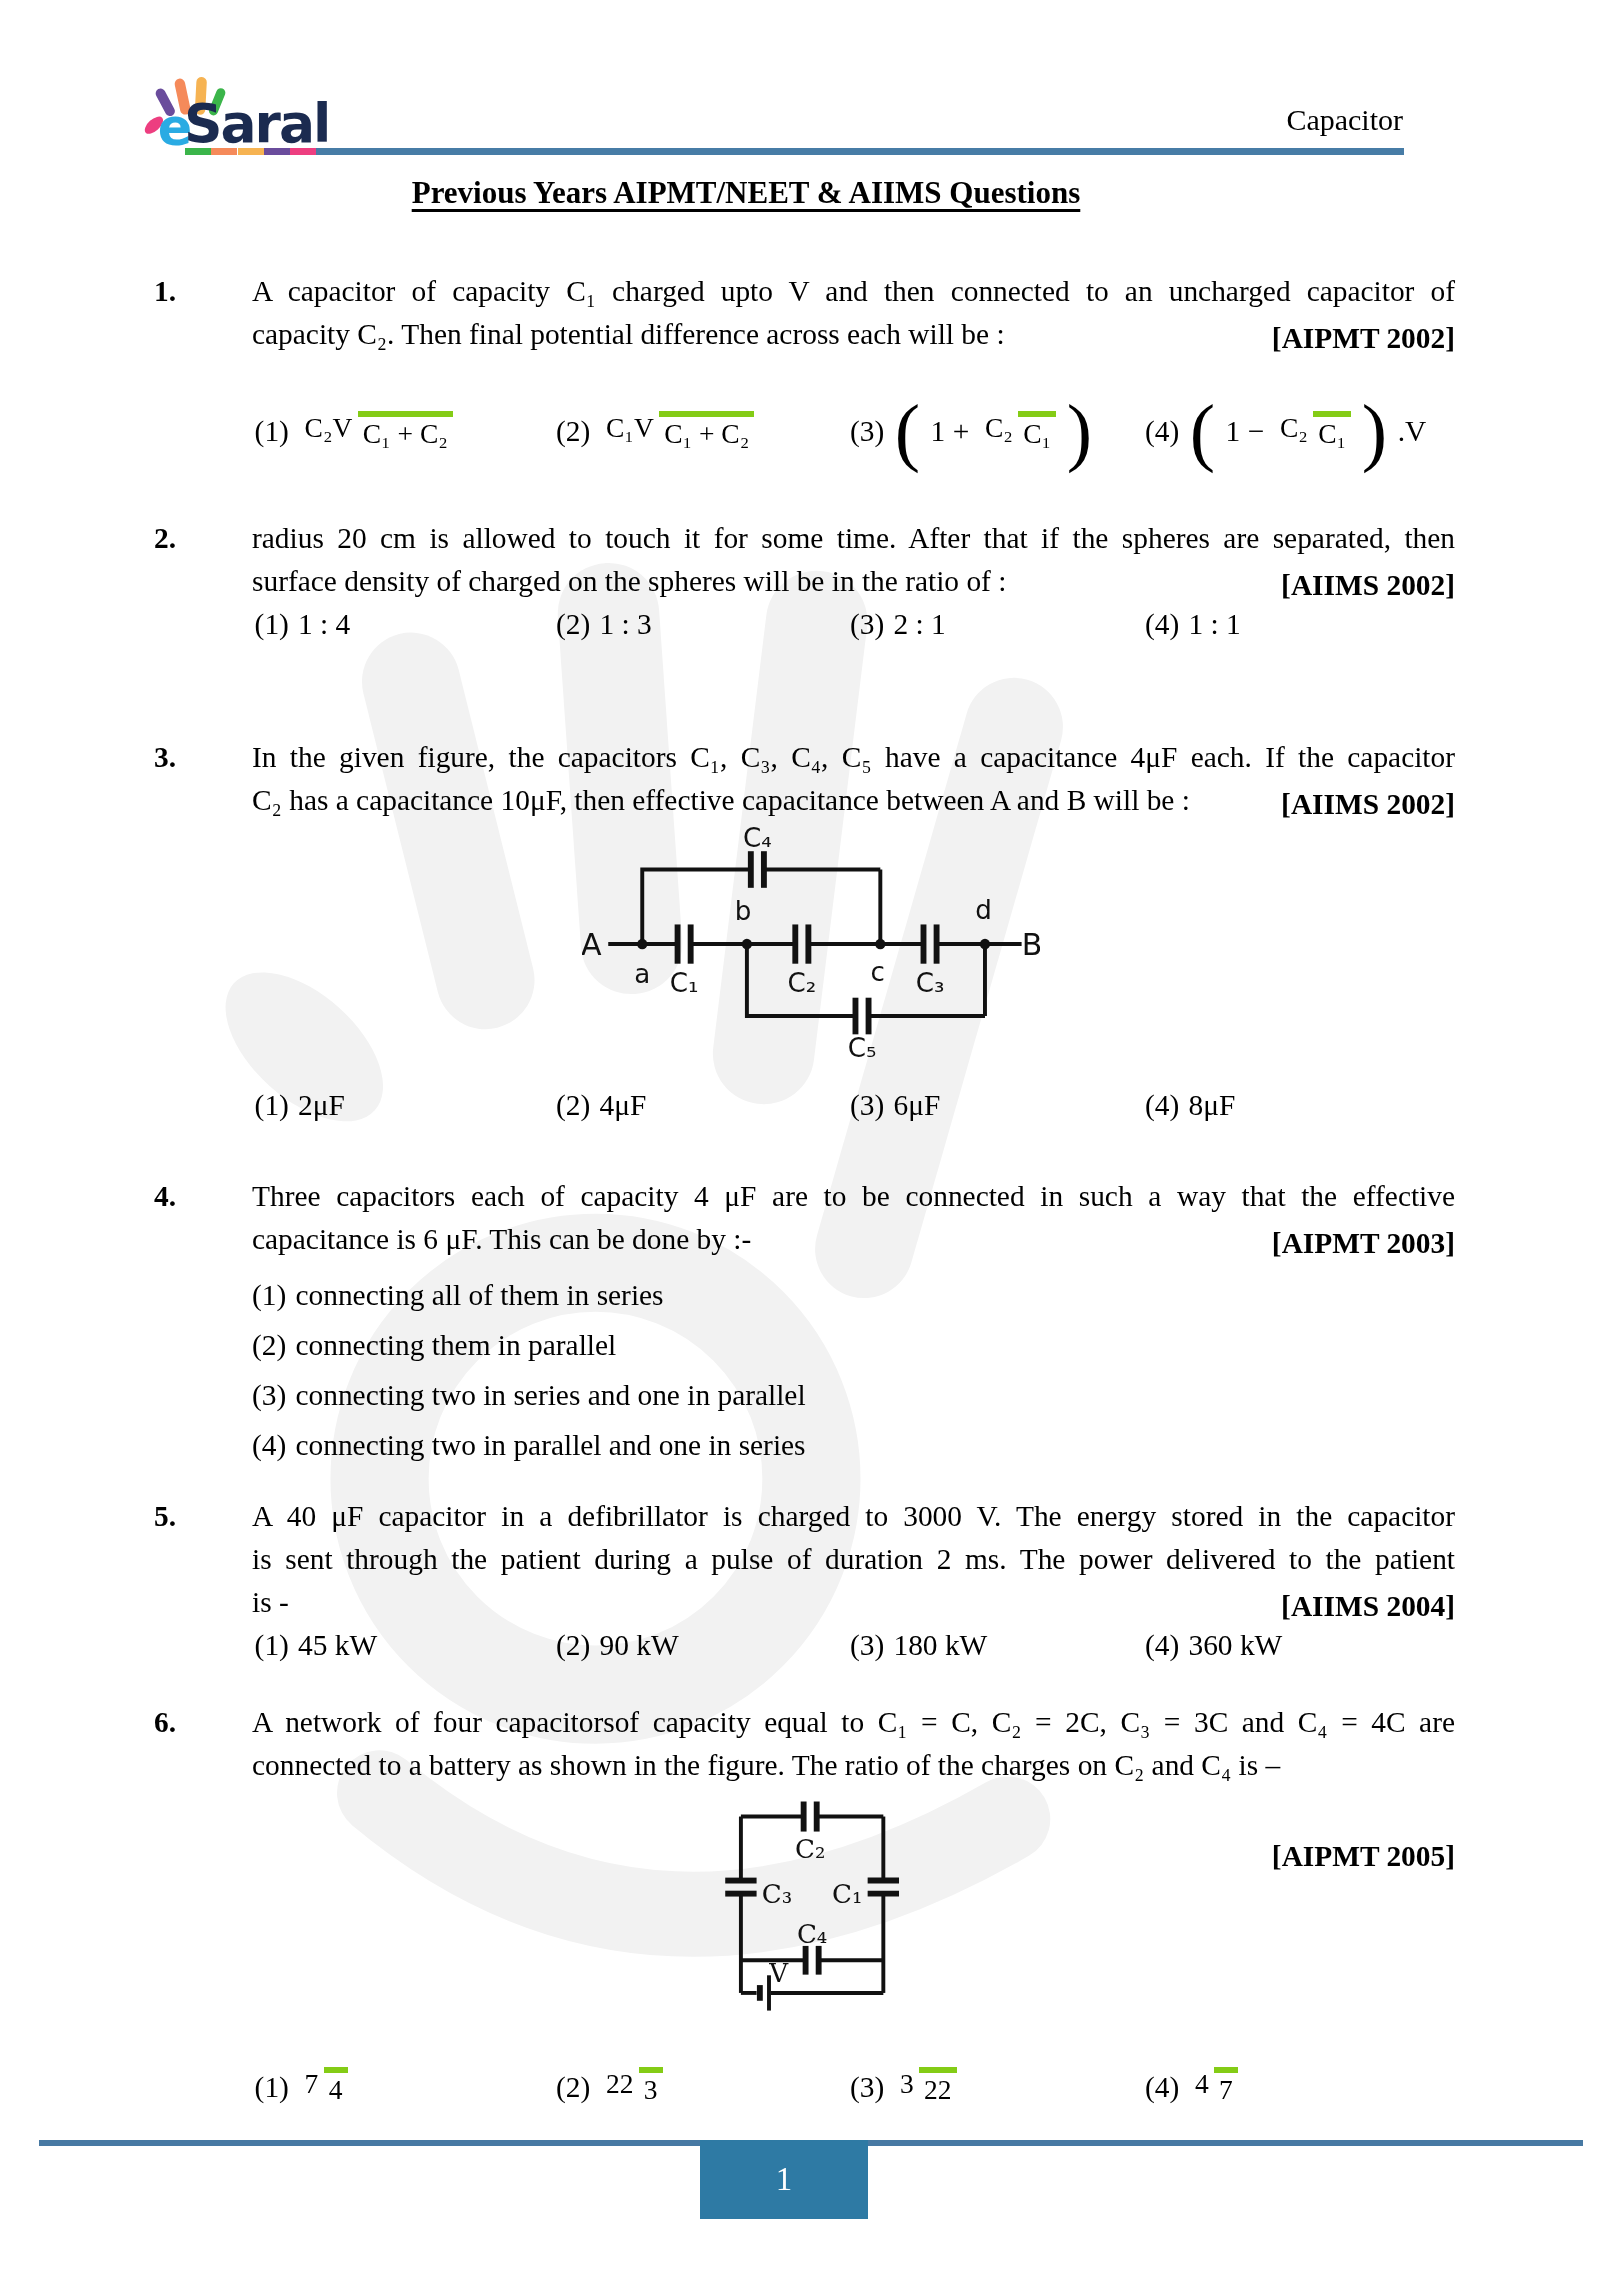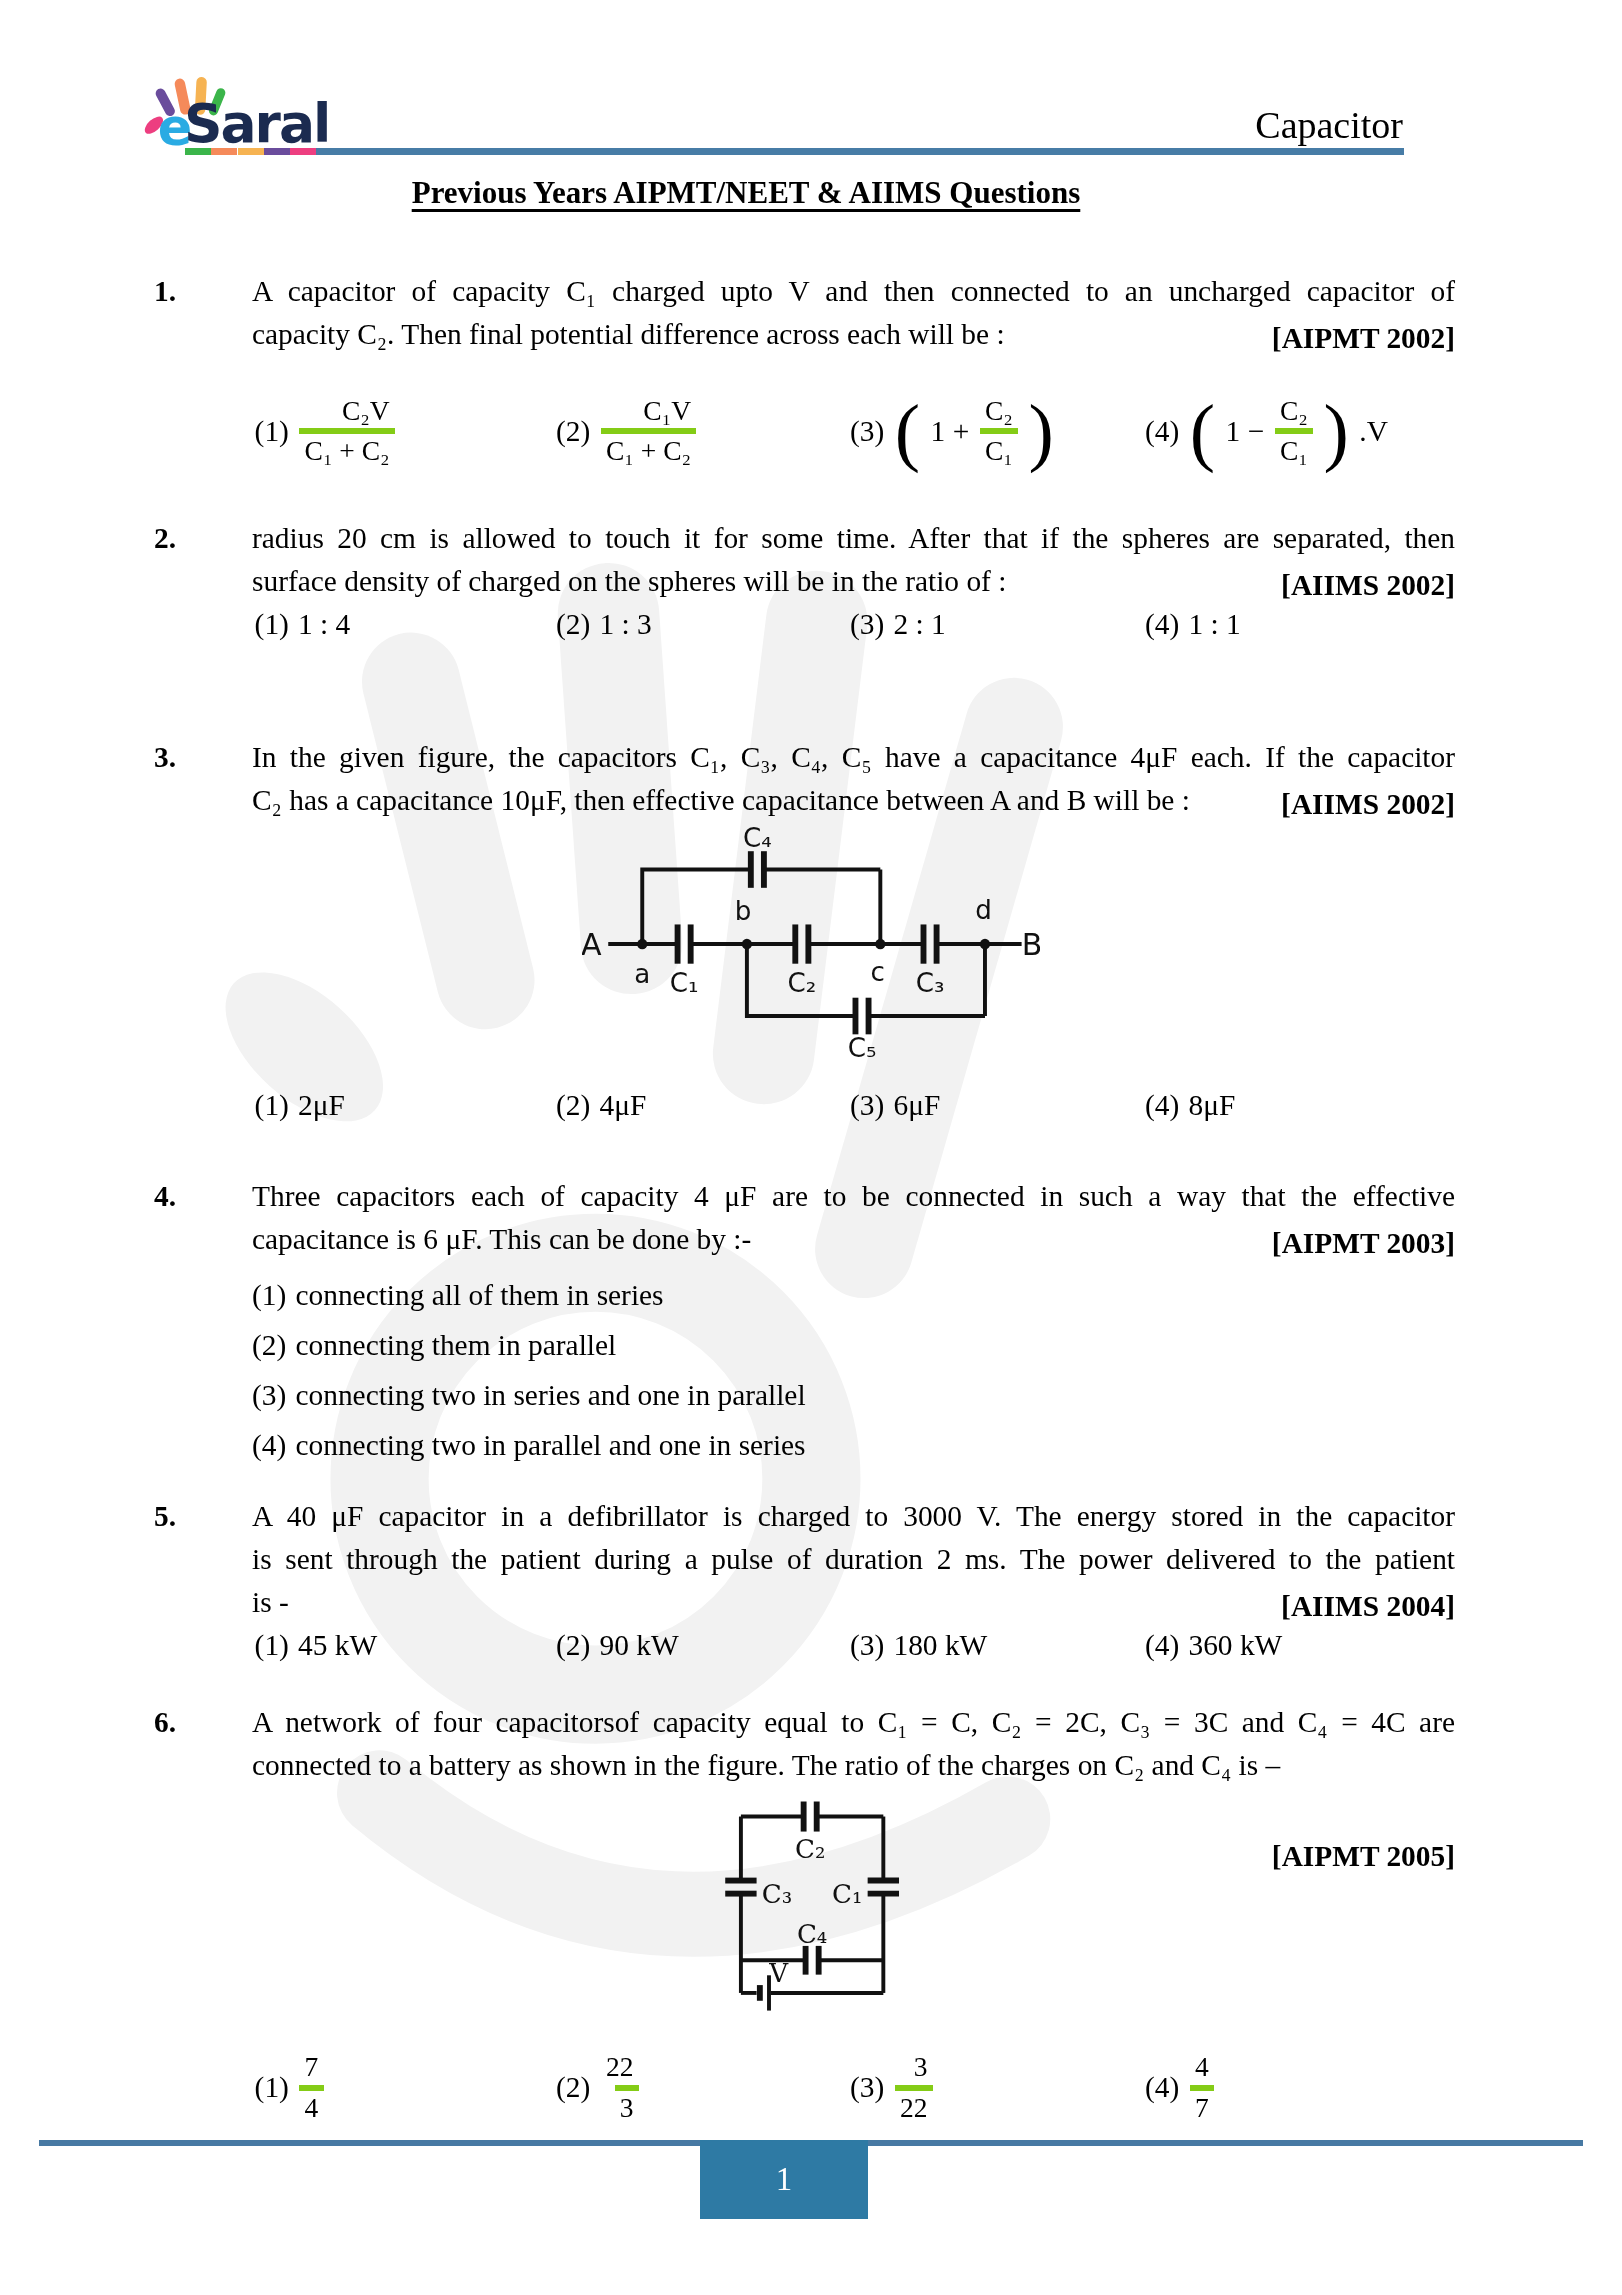--- a/index.html
+++ b/index.html
@@ -1,21 +1,21 @@
 <!DOCTYPE html>
 <html style="font-size:10.5px"><head>
 <meta charset="utf-8">
 <style>
   html,body{margin:0;padding:0;background:#ffffff;}
   .page{position:relative;width:1622px;height:2295px;background:#fff;overflow:hidden;
         font-family:"Liberation Serif","DejaVu Serif",serif;font-size:29.4px;color:#000;}
 
   
   .logo{position:absolute;left:143px;top:77px;width:190px;height:73px;}
-  .topic{position:absolute;right:219px;top:103px;font-size:38px;}
+  .topic{position:absolute;right:219px;top:103px;font-size:30px;}
   .bar-seg{position:absolute;top:148px;height:7.2px;}
   .rule-blue{position:absolute;top:148px;left:316px;width:1088px;height:6.5px;background:#477ca6;}
 
   
   .title{position:absolute;top:175px;left:0;width:1492px;text-align:center;
          font-weight:bold;font-size:31px;text-decoration:underline;text-underline-offset:5.9px;}
 
   
   .q{position:absolute;left:154px;width:1301px;}
   .qnum{position:absolute;left:0;top:0;font-weight:bold;line-height:43px;}
@@ -23,21 +23,21 @@
   .qline{position:relative;line-height:43px;white-space:nowrap;}
   .qline.full{text-align:justify;text-align-last:justify;}
   .tag{position:absolute;right:0;top:4px;font-weight:bold;}
   .tagline{position:relative;height:43px;line-height:43px;margin-top:44px;}
 
   .optrow{position:relative;height:43px;line-height:43px;}
   .opt-abs{position:absolute;top:0;display:inline-flex;gap:9.2px;white-space:nowrap;}
 
   .fracrow{position:relative;height:111px;}
   .fracrow .opt-abs{height:100%;display:inline-flex;align-items:center;gap:10.5px;}
-  .frac{display:inline-flex;flex-direction:column;align-items:flex-end;font-size:27.5px;line-height:1.25;}
+  .frac{display:inline-flex;flex-direction:row;align-items:flex-start;font-size:27.5px;line-height:1.25;}
   .frac .num{padding:0 5.2px;}
   .frac .den{border-top:6px solid #84cc16;padding:0 5.2px;}
   .bigp{font-size:76px;line-height:.8;font-weight:400;}
   .pre{font-size:29.4px;}
   .suffix{font-size:29.4px;}
 
   .q4opts{margin-top:9.2px;}
   .optline{display:flex;gap:9.2px;line-height:50px;}
 
   .figwrap3{margin-left:330px;margin-top:5.2px;}

